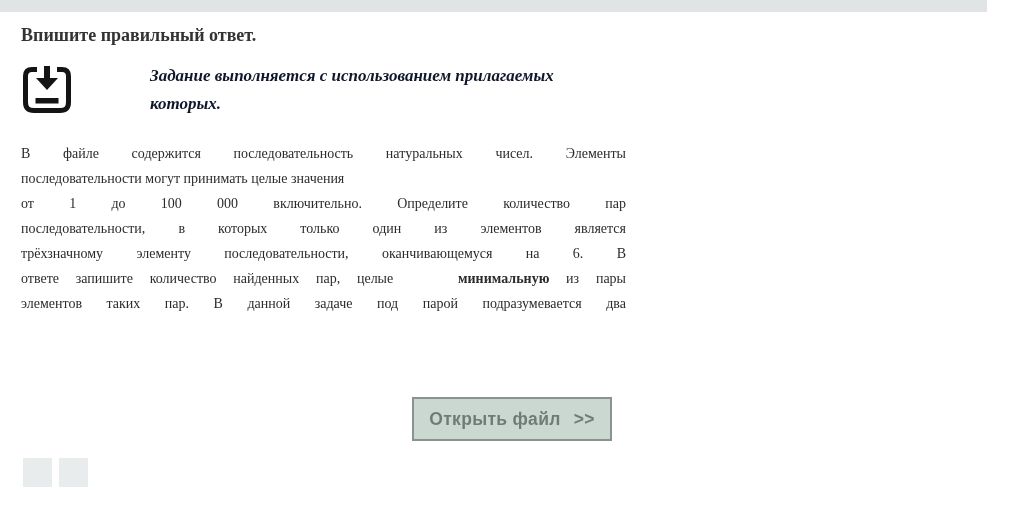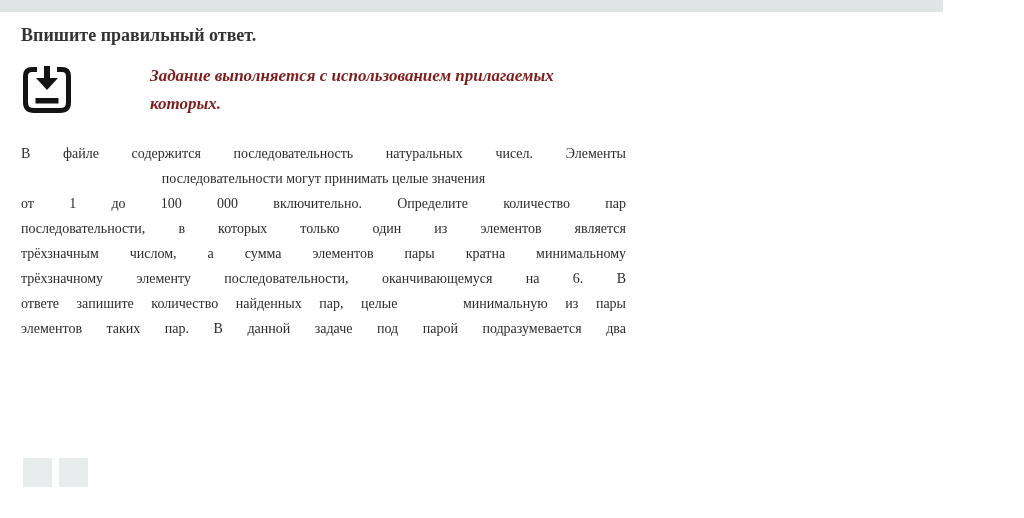--- a/index.html
+++ b/index.html
@@ -3,20 +3,21 @@
 <meta charset="utf-8">
 <style>
   html, body { margin: 0; padding: 0; background: #fff; }
   .page {
     position: relative;
     width: 943px;
     height: 518px;
     background: #ffffff;
     overflow: hidden;
     font-family: "Liberation Serif", serif;
+    padding-left: 44px;
   }
   .top-bar {
     position: absolute;
     top: 0; left: 0;
     width: 100%; height: 12px;
     background: var(--top-bar, #e0e4e4);
   }
   .page-title {
     position: absolute;
     left: 21px; top: 25px;
@@ -30,39 +31,39 @@
     left: 22px; top: 66px;
     width: 50px; height: 48px;
   }
   .attachment-note {
     position: absolute;
     left: 150px; top: 62px;
     width: 470px;
     font-size: 17px;
     font-weight: bold;
     font-style: italic;
-    color: #7f1d1d;
+    color: #0f172a;
     line-height: 28px;
   }
   .task-text {
     position: absolute;
     left: 21px; top: 141px;
     width: 605px;
     font-size: 14px;
     color: #2b2b2b;
     line-height: 25px;
   }
-  .task-line { text-align: center; }
+  .task-line { text-align: left; }
   .task-line.justify {
     text-align: justify;
     text-align-last: justify;
     -moz-text-align-last: justify;
     text-justify: inter-word;
   }
-  .task-line .bold { font-weight: normal; margin-left: 48px; }
+  .task-line .bold { font-weight: bold; margin-left: 48px; }
   .open-file-button {
     position: absolute;
     left: 412px; top: 397px;
     width: 200px; height: 44px;
     box-sizing: border-box;
     background: var(--button-bg, #cbd8d1);
     border: 2px solid var(--button-border, #8a938e);
     color: var(--button-text, #707b77);
     font-family: "Liberation Sans", sans-serif;
     font-weight: bold;
@@ -107,25 +108,28 @@
   <div class="attachment-note">
       <div>Задание выполняется с использованием прилагаемых</div>
       <div>которых.</div>
     </div>
 
   <div class="task-text">
       <div class="task-line justify"><span>В файле содержится последовательность натуральных чисел. Элементы</span></div>
       <div class="task-line"><span>последовательности могут принимать целые значения</span></div>
       <div class="task-line justify"><span>от 1 до 100 000 включительно. Определите количество пар</span></div>
       <div class="task-line justify"><span>последовательности, в которых только один из элементов является</span></div>
-      <div class="task-line justify"><span>трёхзначным числом, а сумма элементов пары кратна минимальному</span></div>
       <div class="task-line justify"><span>трёхзначному элементу последовательности, оканчивающемуся на 6. В</span></div>
       <div class="task-line justify"><span>ответе запишите количество найденных пар, целые </span><span class="bold">минимальную</span><span> из пары</span></div>
       <div class="task-line justify"><span>элементов таких пар. В данной задаче под парой подразумевается два</span></div>
     </div>
 
+  <button class="open-file-button">
+    <span>Открыть файл</span>
+    <span>&gt;&gt;</span>
+  </button>
 
   <div class="nav-squares">
     <div class="nav-square"></div>
     <div class="nav-square"></div>
   </div>
 
 </div>
 
 </body></html>

